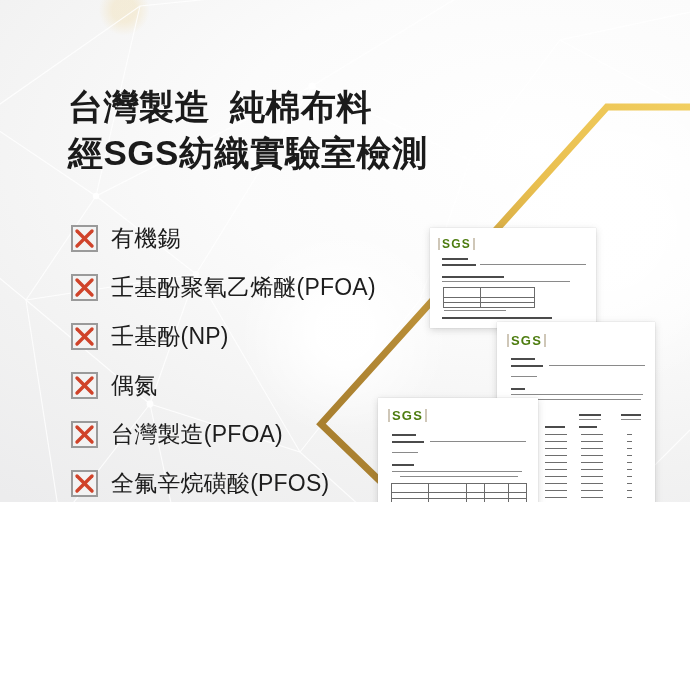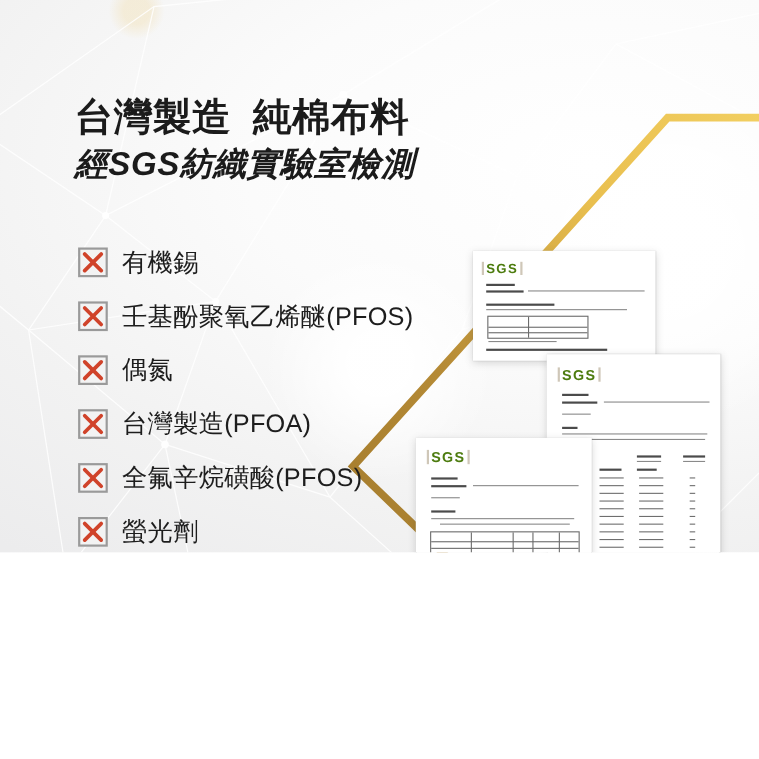--- a/index.html
+++ b/index.html
@@ -22,21 +22,21 @@
   
   #chev{position:absolute;inset:0;width:690px;height:690px;}
 
   
   .headline{
     position:absolute;left:68px;top:86px;width:560px;
     color:#1b1b1b;font-weight:700;line-height:1.18;
     letter-spacing:.5px;
   }
   .hl-line{display:block;font-size:35px;white-space:nowrap;}
-  .hl-line.l2{font-size:30px;margin-top:5px;font-style:italic;}
+  .hl-line.l2{font-size:35px;margin-top:5px;}
   .hl-gap{display:inline-block;width:20px;}
 
   
   .checklist{position:absolute;left:71px;top:222px;}
   .ck-row{
     display:flex;align-items:center;height:33px;margin-bottom:16px;
   }
   .ck-box{
     position:relative;width:27px;height:27px;flex:0 0 27px;
     border:2px solid #9a9a9a;background:#f3f3f3;
@@ -163,23 +163,34 @@
 
     <div class="ck-row">
       <span class="ck-box">
         <svg width="23" height="23" viewBox="0 0 23 23">
             <g stroke="#d0432a" stroke-width="3.4" stroke-linecap="round">
           <line x1="4" y1="4" x2="19" y2="19"></line>
               <line x1="19" y1="4" x2="4" y2="19"></line>
             </g>
           </svg>
       </span>
-      <span class="ck-label">壬基酚聚氧乙烯醚(PFOS)</span>
-    </div>
-
+      <span class="ck-label">壬基酚聚氧乙烯醚(PFOA)</span>
+    </div>
+
+    <div class="ck-row">
+      <span class="ck-box">
+        <svg width="23" height="23" viewBox="0 0 23 23">
+            <g stroke="#d0432a" stroke-width="3.4" stroke-linecap="round">
+          <line x1="4" y1="4" x2="19" y2="19"></line>
+              <line x1="19" y1="4" x2="4" y2="19"></line>
+            </g>
+          </svg>
+      </span>
+      <span class="ck-label">壬基酚(NP)</span>
+    </div>
 
     <div class="ck-row">
       <span class="ck-box">
         <svg width="23" height="23" viewBox="0 0 23 23">
             <g stroke="#d0432a" stroke-width="3.4" stroke-linecap="round">
           <line x1="4" y1="4" x2="19" y2="19"></line>
               <line x1="19" y1="4" x2="4" y2="19"></line>
             </g>
           </svg>
       </span>

